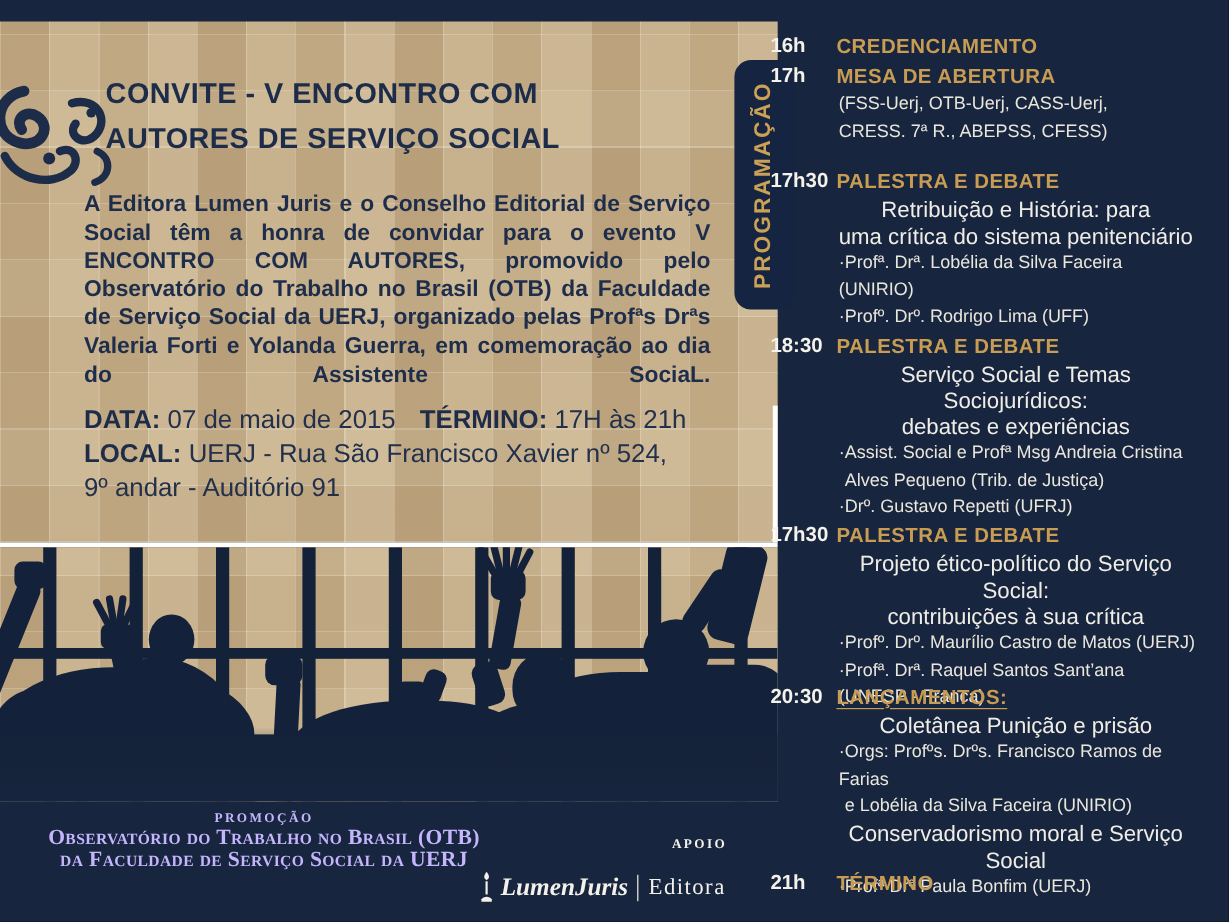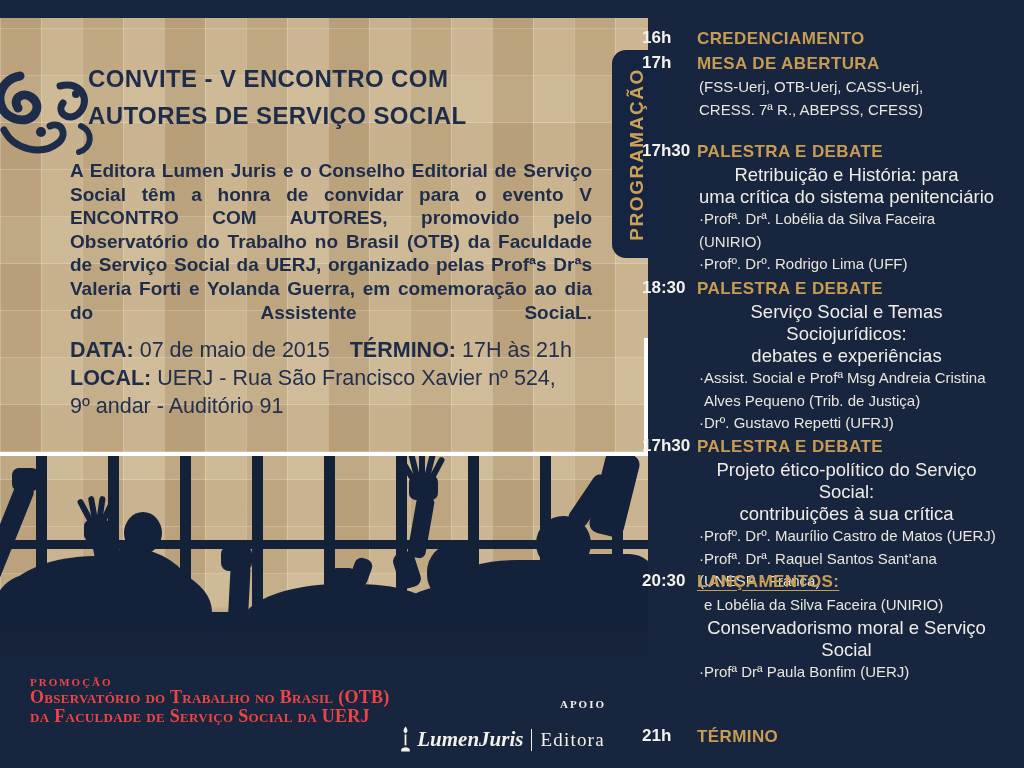--- a/index.html
+++ b/index.html
@@ -59,21 +59,21 @@
   .right-col{position:absolute;left:640px;top:0;width:356px;height:768px;}
   .row{position:absolute;left:0;width:356px;}
   .time{position:absolute;left:2px;top:1px;color:#f4f2ea;font-size:17px;font-weight:700;}
   .content{margin-left:57px;}
   .stitle{color:#c89c52;font-size:17px;font-weight:700;letter-spacing:.4px;line-height:23px;margin-bottom:1px;}
   .stitle.u{text-decoration:underline;text-underline-offset:3px;}
   .s-body{color:#f0ede6;font-size:18.5px;font-weight:400;line-height:22px;text-align:center;}
   .s-credit{color:#e9e6dc;font-size:15px;font-weight:400;line-height:22.5px;padding-left:2px;}
   .s-credit.ind{padding-left:7px;}
   
-  .footer-promo{position:absolute;left:30px;top:676px;width:380px;text-align:left;color:#ef4444;}
+  .footer-promo{position:absolute;left:30px;top:676px;width:380px;text-align:center;color:#c4b5fd;}
   .footer-apoio{position:absolute;left:398px;top:698px;width:208px;text-align:right;color:#f3f1ea;}
   .flabel{font-size:11px;font-weight:700;letter-spacing:2px;font-family:"Liberation Serif",serif;}
   .promo-org{margin-top:0;font-family:"Liberation Serif",serif;font-variant:small-caps;
     font-weight:700;font-size:18px;line-height:19px;letter-spacing:.3px;}
   .logo-row{margin-top:16px;display:flex;align-items:center;justify-content:center;gap:5px;}
   .logo-name{font-family:"Liberation Serif",serif;font-style:italic;font-weight:700;font-size:21px;}
   .logo-divider{display:inline-block;width:1px;height:22px;background:#f3f1ea;margin:0 3px;}
   .logo-suffix{font-family:"Liberation Serif",serif;font-size:19px;letter-spacing:1.2px;}
 </style>
 </head>
@@ -224,20 +224,22 @@
         <div class="s-body">contribuições à sua crítica</div>
         <div class="s-credit">·Profº. Drº. Maurílio Castro de Matos (UERJ)</div>
         <div class="s-credit">·Profª. Drª. Raquel Santos Sant’ana (UNESP - Franca)</div>
       </div>
     </div>
 
     <div class="row" style="top:570px">
       <span class="time">20:30</span>
       <div class="content">
         <div class="stitle u">LANÇAMENTOS:</div>
+        <div class="s-body">Coletânea Punição e prisão</div>
+        <div class="s-credit">·Orgs: Profºs. Drºs. Francisco Ramos de Farias</div>
         <div class="s-credit ind">e Lobélia da Silva Faceira (UNIRIO)</div>
         <div class="s-body">Conservadorismo moral e Serviço Social</div>
         <div class="s-credit">·Profª Drª Paula Bonfim (UERJ)</div>
       </div>
     </div>
 
     <div class="row" style="top:725px">
       <span class="time">21h</span>
       <div class="content">
           <div class="stitle">TÉRMINO</div>

